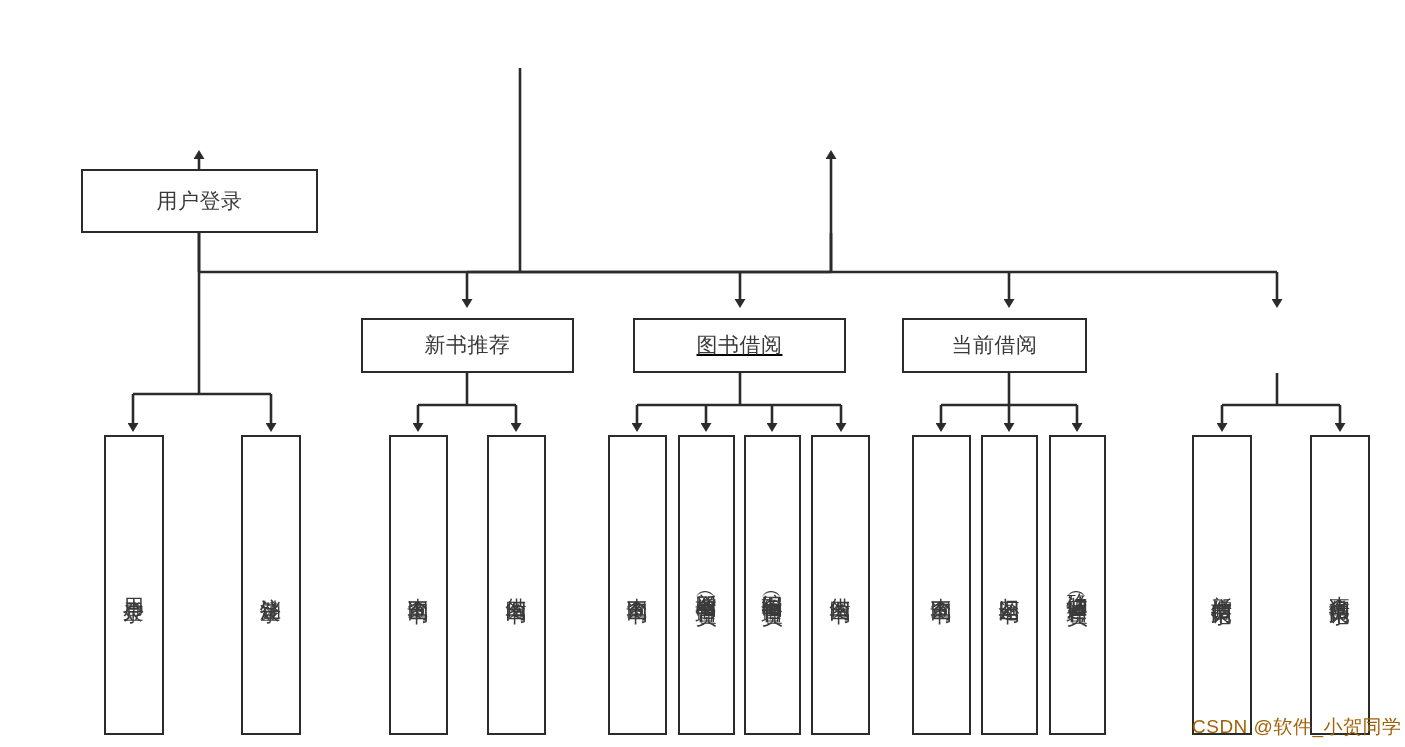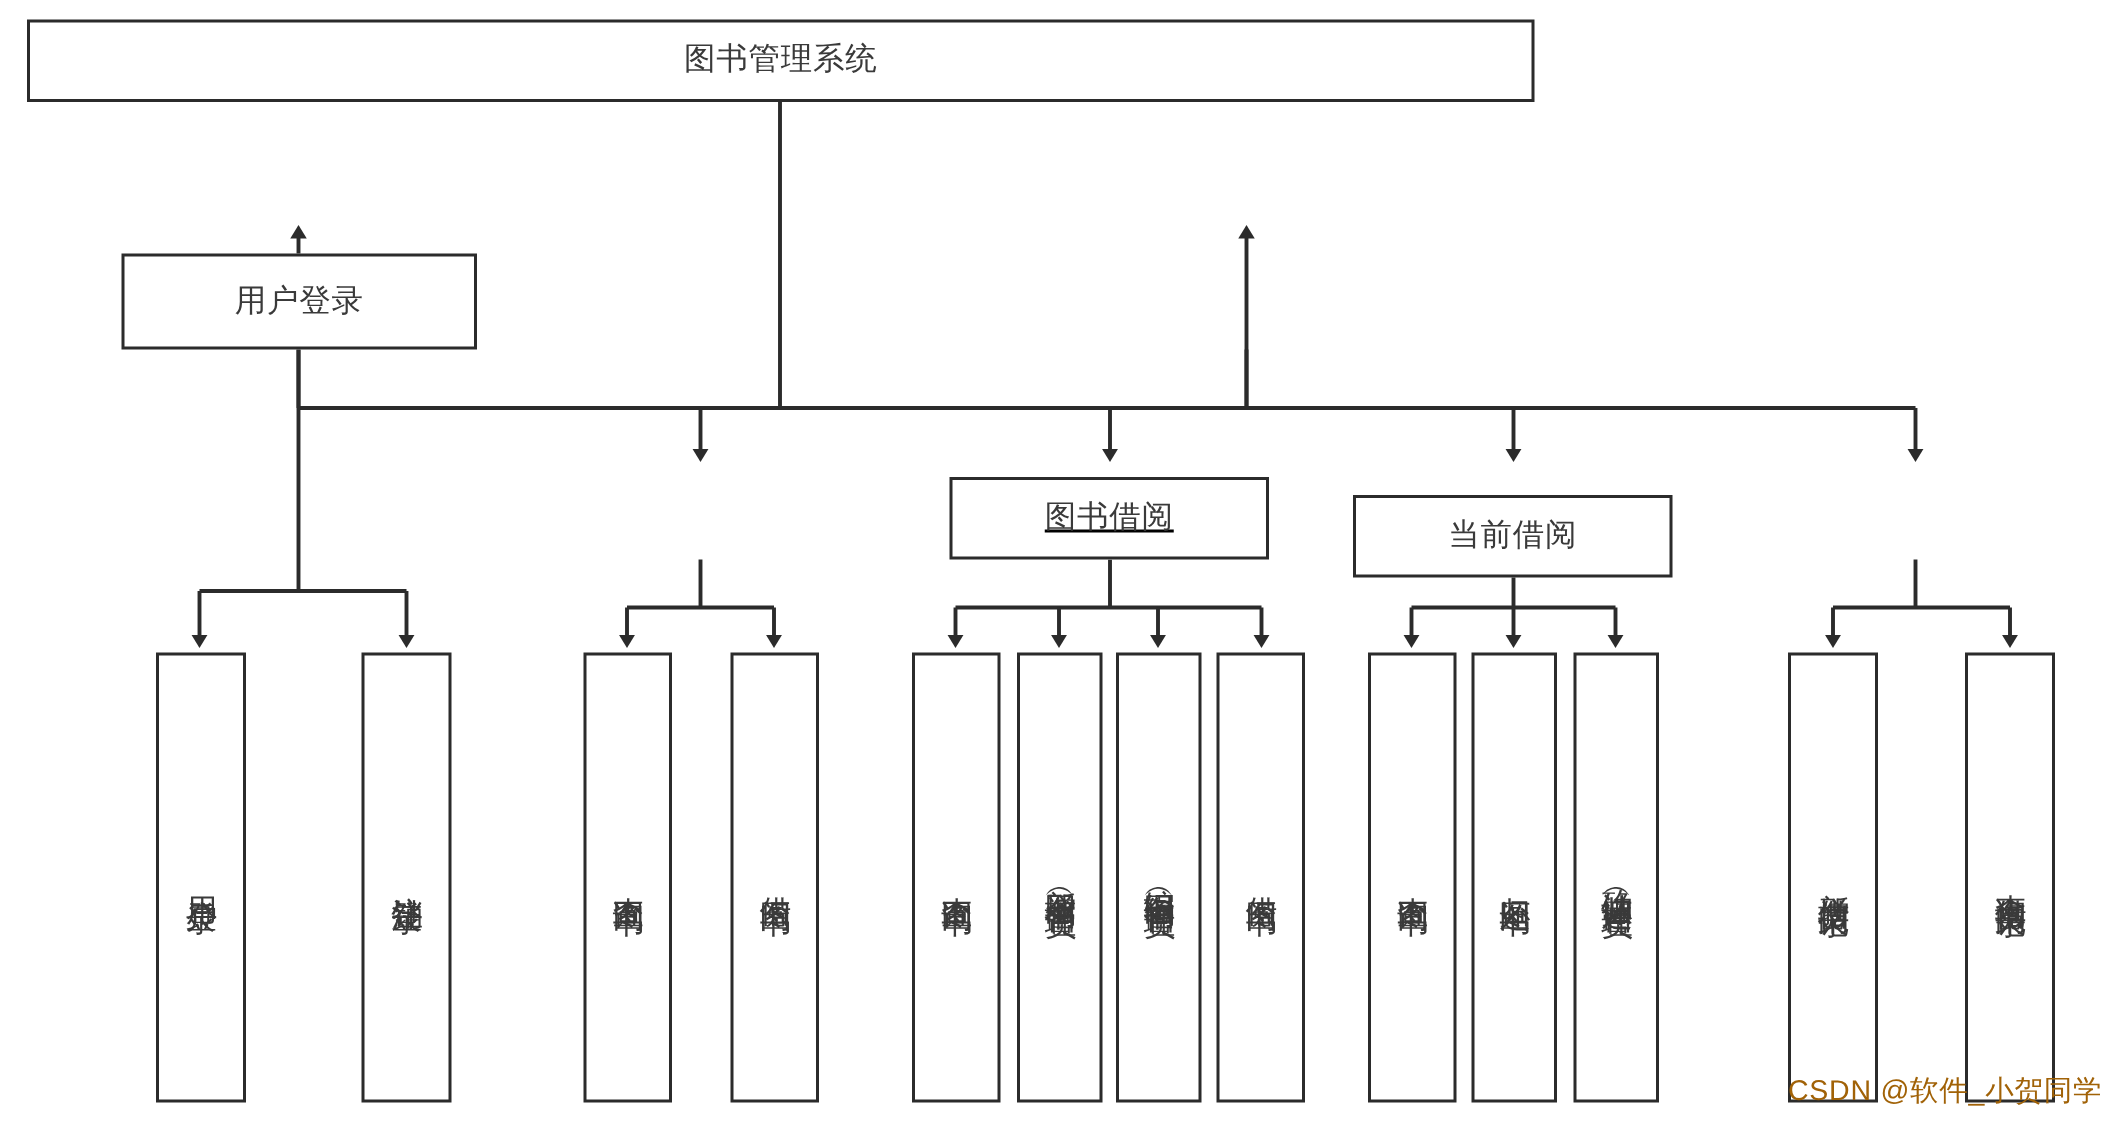--- a/index.html
+++ b/index.html
@@ -111,32 +111,32 @@
       <path d="M1009,405 L1009,424" marker-end="url(#arrow)"></path>
       <path d="M1077,405 L1077,424" marker-end="url(#arrow)"></path>
 
       <path d="M1277,373 L1277,405"></path>
       <path d="M1222,405 L1340,405"></path>
       <path d="M1222,405 L1222,424" marker-end="url(#arrow)"></path>
       <path d="M1340,405 L1340,424" marker-end="url(#arrow)"></path>
     </g>
   </svg>
 
-  <div class="node" style="left:18px; top:13px; width:1005px; height:55px;">
-    <span class="label">图书管理系统</span>
-  </div>
 
   <div class="node" style="left:81px; top:169px; width:237px; height:64px;">
     <span class="label">用户登录</span>
   </div>
 
+  <div class="node" style="left:361px; top:318px; width:213px; height:55px;">
+    <span class="label">新书推荐</span>
+  </div>
   <div class="node" style="left:633px; top:318px; width:213px; height:55px;text-decoration:underline;">
     <span class="label">图书借阅</span>
   </div>
-  <div class="node" style="left:902px; top:318px; width:213px; height:55px;margin-top:12px;">
+  <div class="node" style="left:902px; top:318px; width:185px; height:55px;">
     <span class="label">当前借阅</span>
   </div>
 
   <div class="node vertical" style="left:104px; top:435px; width:60px; height:300px;">
     <span class="label">用户登录</span>
   </div>
   <div class="node vertical" style="left:241px; top:435px; width:60px; height:300px;">
     <span class="label">注销登录</span>
   </div>
 

